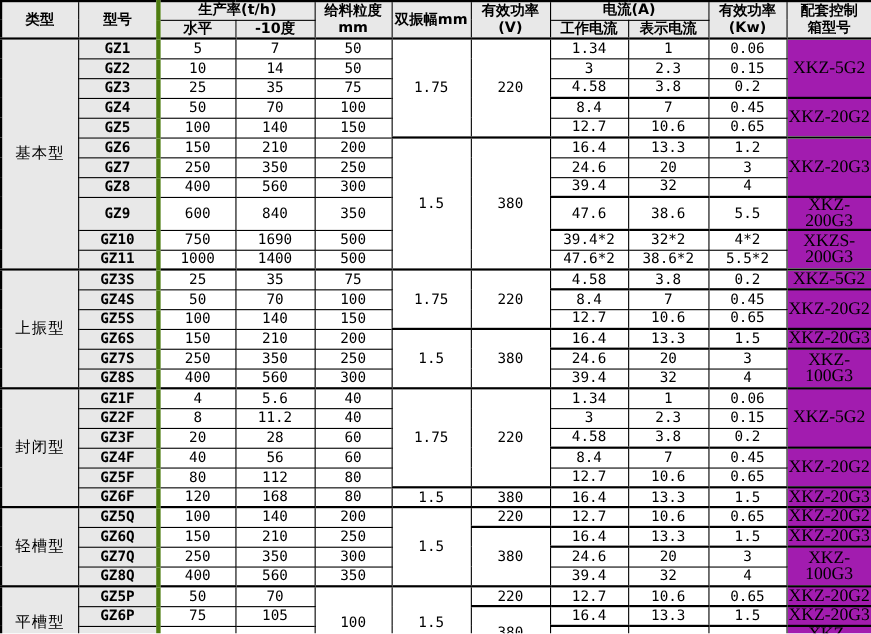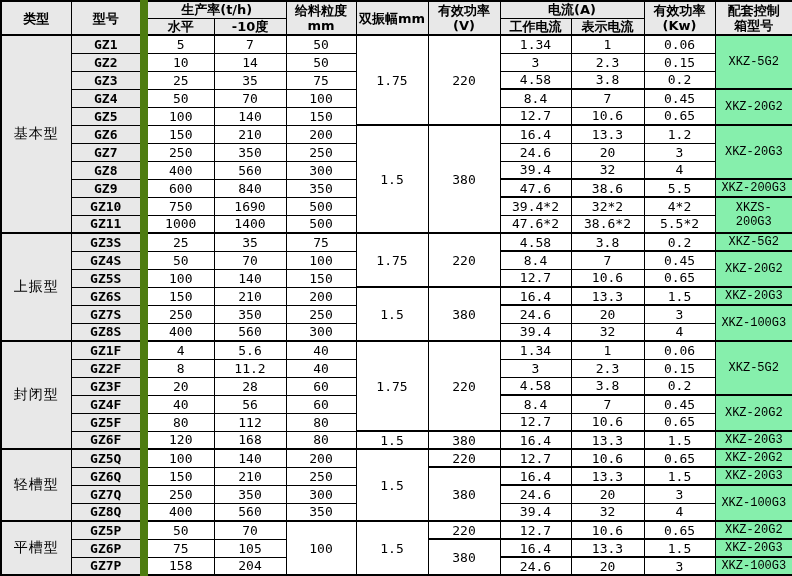--- a/index.html
+++ b/index.html
@@ -27,40 +27,40 @@
     font-size:13px;
     line-height:15px;
   }
   .spec td.num{
     background:#ffffff;
     font-family:"DejaVu Sans Mono", monospace;
     font-size:13px;
     line-height:15px;
   }
   .spec td.box{
-    background:#86efac;
-    font-family:Liberation Mono, monospace;
-    font-size:12px;
+    background:#a21caf;
+    font-family:Liberation Serif, serif;
+    font-size:16px;
     line-height:14px;
   }
   .spec td.model{
     background:#e8e8e8;
     font-family:"DejaVu Sans Mono", monospace;
     font-weight:bold;
     font-size:13px;
     margin-left:29px;
   }
   .spec td.type{
     background:#e8e8e8;
     font-weight:normal;
     font-size:14px;
     letter-spacing:1px;
   }
   .spec .bt{border-top:2px solid #000;}
-  .spec .bl{border-left:8px solid #4d7c0f;}
+  .spec .bl{border-left:4px solid #4d7c0f;}
 </style>
 </head>
 <body>
 
 <div class="wrap">
   <table class="spec">
     <colgroup>
       <col style="width:70px">
         <col style="width:73px">
         <col style="width:70px">

